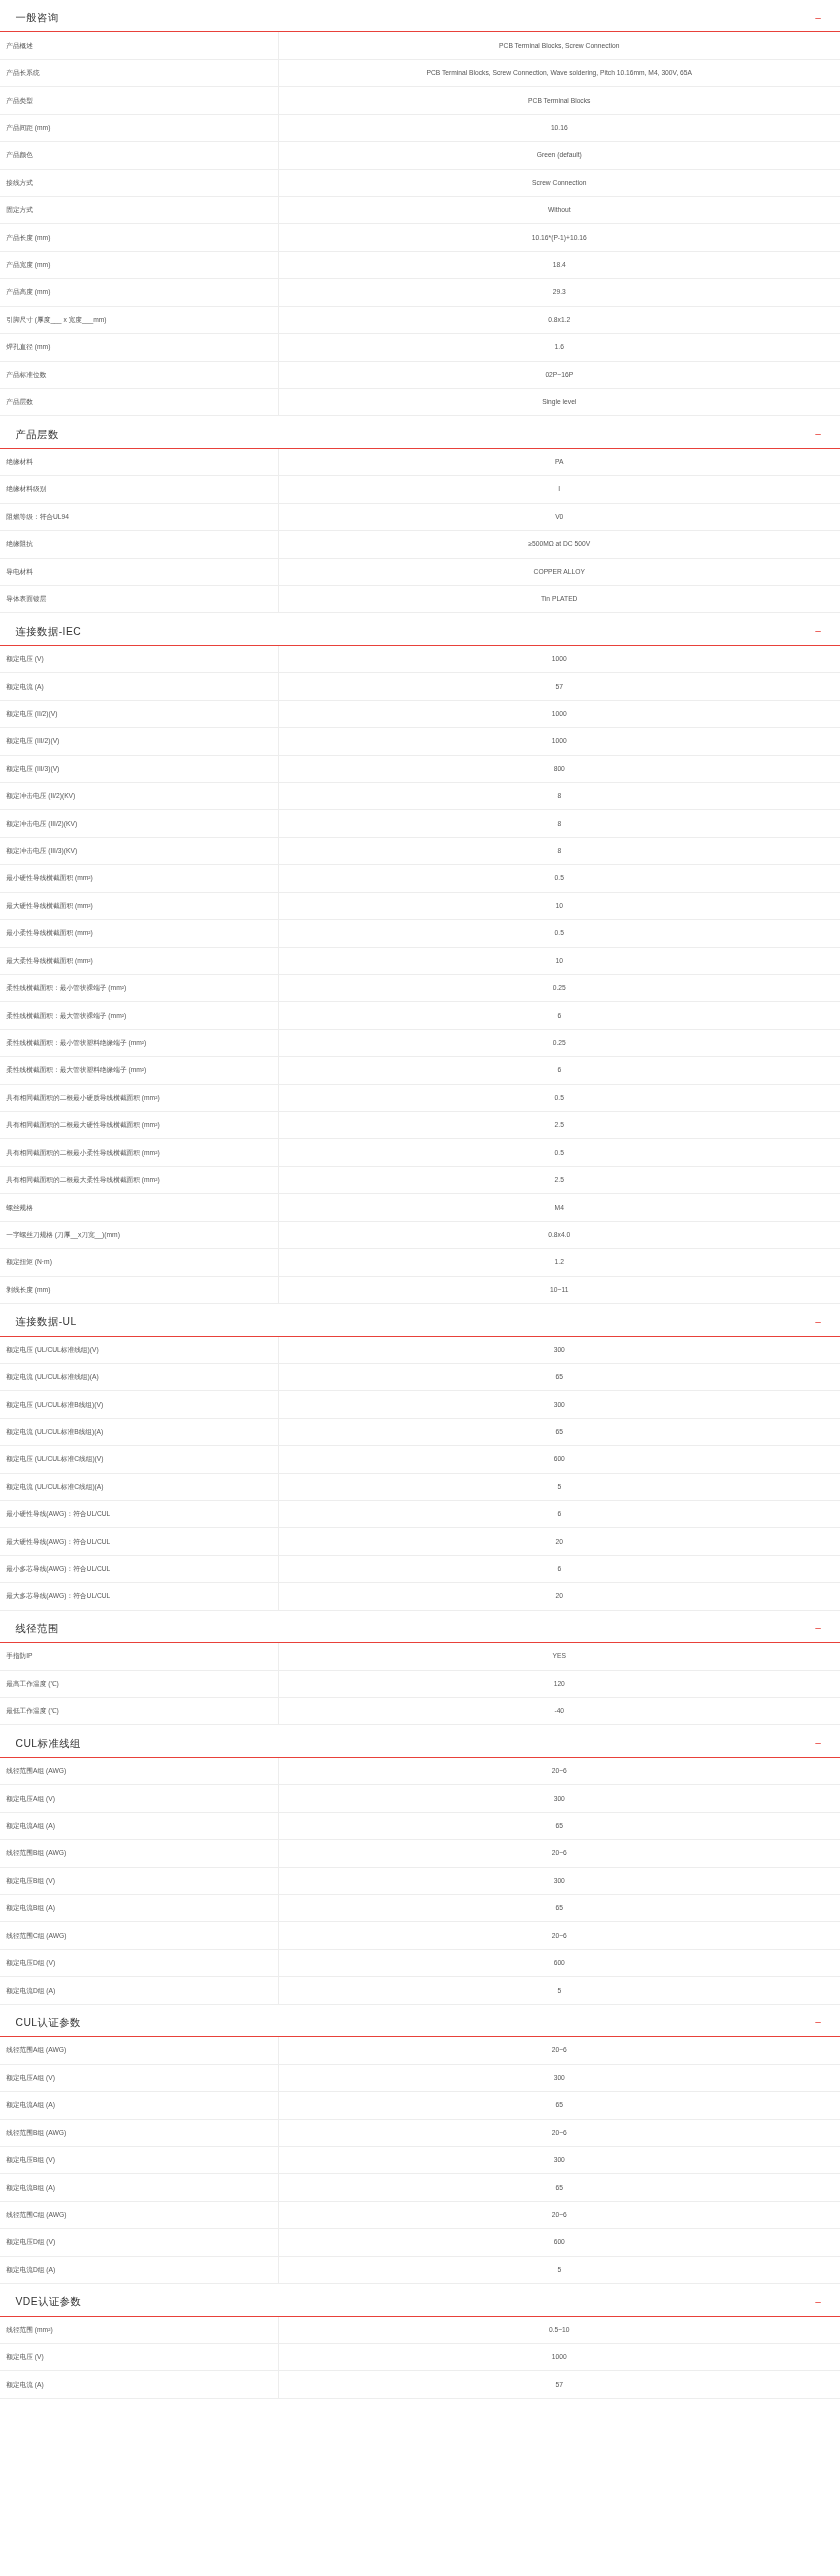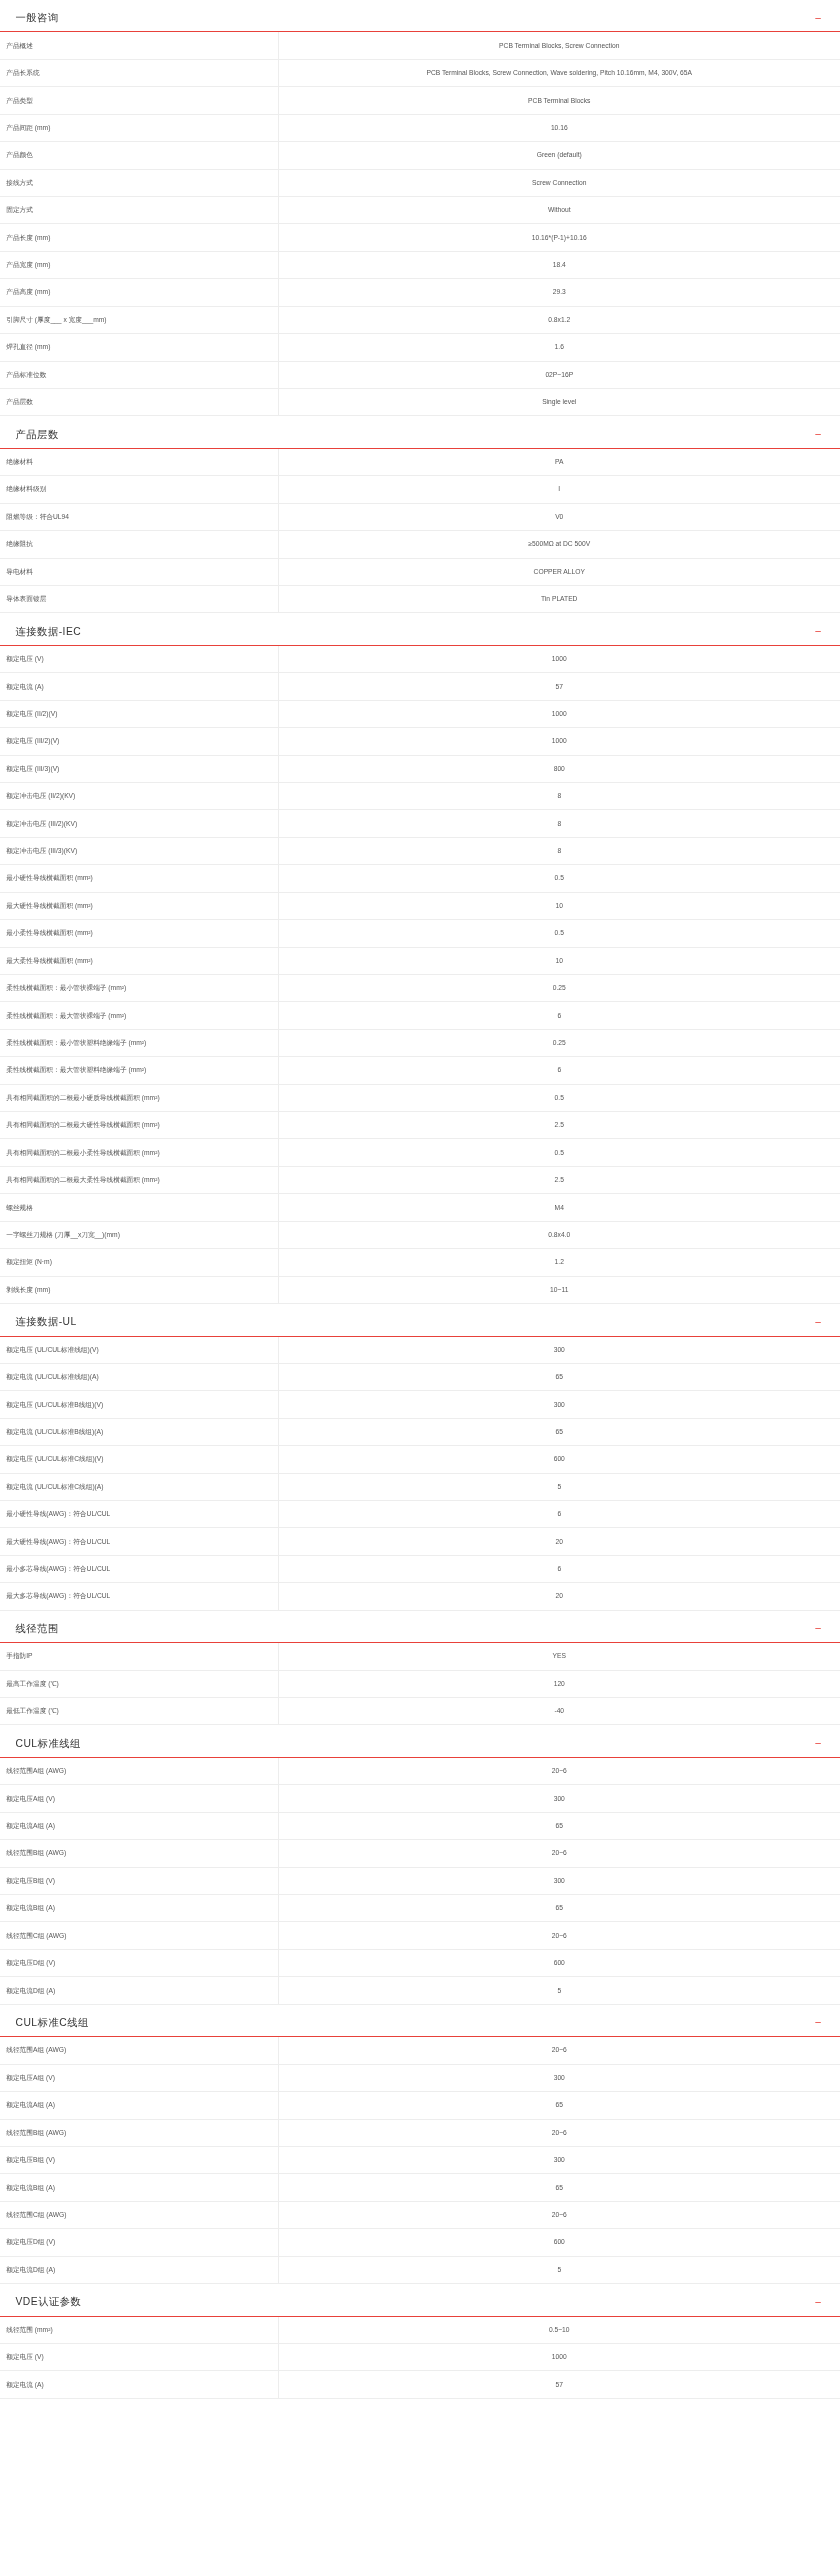--- a/index.html
+++ b/index.html
@@ -392,21 +392,21 @@
             </tr>
             <tr>
               <td class="k">额定电流D组 (A)</td>
               <td class="v">5</td>
             </tr>
           </tbody>
         </table>
       </div>
       <div class="section">
         <div class="section-header">
-          <div class="section-title">CUL标准C线组</div>
+          <div class="section-title">CUL认证参数</div>
           <div class="collapse-icon">−</div>
         </div>
         <table class="spec">
           <tbody>
             <tr>
               <td class="k">线径范围A组 (AWG)</td>
               <td class="v">20~6</td>
             </tr>
             <tr>
               <td class="k">额定电压A组 (V)</td>

